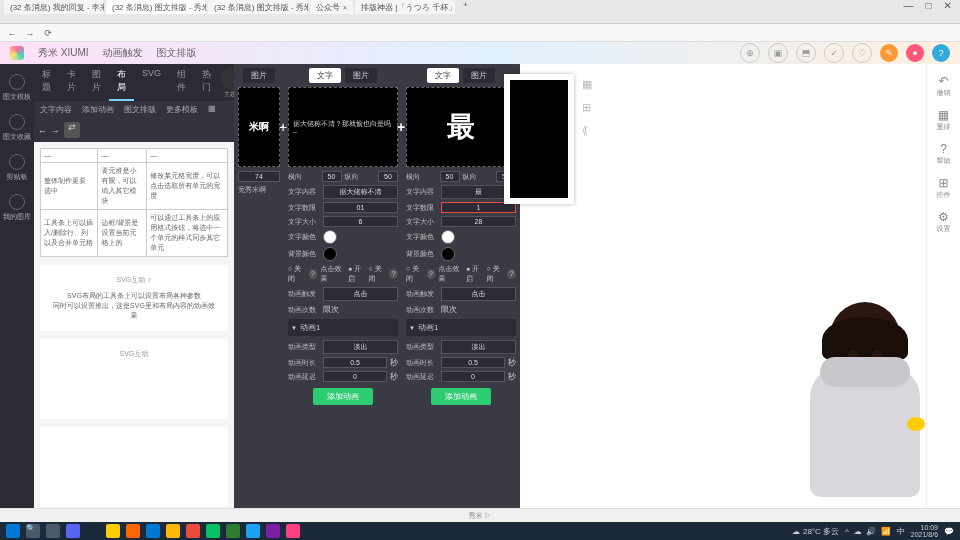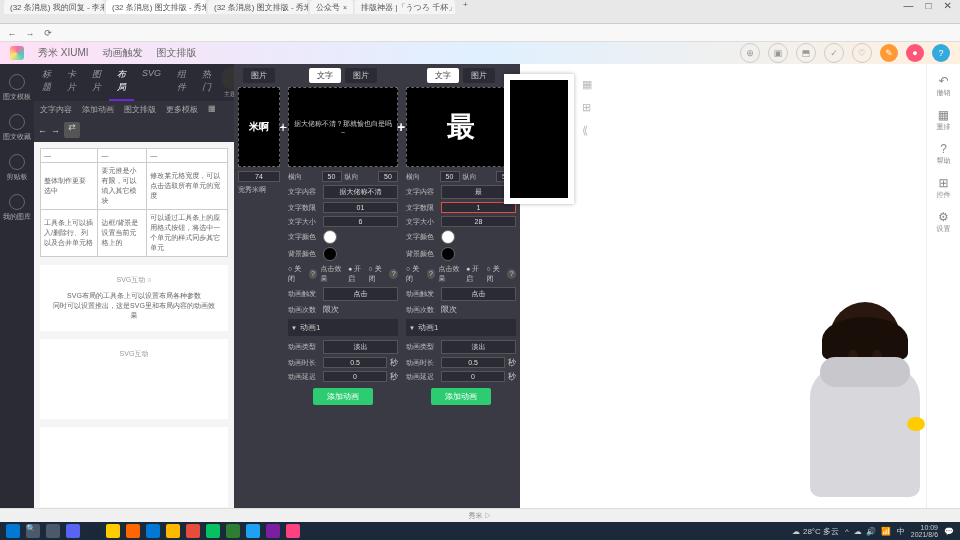--- a/index.html
+++ b/index.html
@@ -26,22 +26,22 @@
 .hdr-icons .badge { width:18px; height:18px; border-radius:50%; display:flex; align-items:center; justify-content:center; font-size:9px; color:#fff; }
 
 
 .main { display:flex; height:calc(540px - 24px - 18px - 22px - 18px); }
 .leftbar { width:34px; background:#2b2b35; color:#aaa; font-size:7px; display:flex; flex-direction:column; align-items:center; padding-top:4px; }
 .leftbar .li { padding:6px 2px; text-align:center; cursor:pointer; }
 .leftbar .li .ico { width:16px; height:16px; border:1px solid #666; border-radius:50%; margin:0 auto 2px; }
 
 .panel { width:200px; background:#3a3a44; color:#ccc; font-size:9px; display:flex; flex-direction:column; }
 .panel-tabs { display:flex; background:#2b2b35; font-size:9px; }
-.panel-tabs .pt { padding:4px 8px; color:#999; cursor:pointer;font-style:italic; }
-.panel-tabs .pt.active { color:#fff; border-bottom:2px solid #6d28d9; }
+.panel-tabs .pt { padding:4px 8px; color:#999; cursor:pointer; }
+.panel-tabs .pt.active { color:#fff; border-bottom:2px solid #7dd3fc; }
 .panel-tabs .color-swatch { margin-left:auto; width:24px; height:24px; background:#333; border-radius:50%; }
 .panel-sub { display:flex; background:#33333d; font-size:8px; padding:3px 6px; gap:10px; color:#aaa; }
 .panel-search { display:flex; padding:4px; gap:4px; background:#33333d; align-items:center; }
 .panel-search .sbox { flex:1; background:#2b2b35; color:#999; font-size:8px; padding:2px 4px; border-radius:2px; }
 .panel-search .sbtn { width:16px; height:16px; background:#555; border-radius:2px; text-align:center; font-size:9px; }
 .panel-body { flex:1; background:#f5f5f5; overflow-y:auto; padding:6px; }
 .tbl { width:100%; border-collapse:collapse; background:#fff; font-size:7px; color:#666; }
 .tbl td { border:1px solid #ccc; padding:3px; }
 .svg-card { background:#fff; margin-top:8px; padding:10px; font-size:7px; color:#666; text-align:center; }
 .svg-card .title { color:#999; margin-bottom:6px; }
@@ -53,21 +53,21 @@
 .preview-box { position:absolute; left:270px; top:10px; width:70px; height:130px; background:#000; border:6px solid #fff; box-shadow:0 0 4px rgba(0,0,0,.3); }
 
 
 .props { position:absolute; top:0; background:#3a3a44; color:#ccc; font-size:8px; width:118px; padding:4px; }
 .props.p1 { left:0; width:50px; height:460px; }
 .props.p2 { left:50px; height:460px; }
 .props.p3 { left:168px; height:460px; }
 .props .tabhdr { display:flex; gap:4px; justify-content:center; margin-bottom:4px; }
 .props .tabhdr .th { padding:2px 8px; background:#2b2b35; font-size:8px; border-radius:2px; }
 .props .tabhdr .th.active { background:#fff; color:#333; }
-.props .imgbox { width:100%; height:80px; background:#000; border:1px dashed #666; margin-bottom:4px; display:flex; align-items:center; justify-content:center; font-size:7px; color:#ccc; text-align:center; padding:4px; position:relative; }
+.props .imgbox { width:100%; height:80px; background:#000; border:1px dashed #666; margin-bottom:4px; display:flex; align-items:center; justify-content:center; font-size:7px; color:#ccc; padding:4px; position:relative; }
 .props .imgbox.big { font-size:28px; font-weight:bold; color:#fff; }
 .props .plus { position:absolute; left:-10px; top:50%; transform:translateY(-50%); color:#fff; font-size:14px; }
 .props .row { display:flex; align-items:center; gap:3px; margin-bottom:3px; }
 .props .row .lbl { width:32px; font-size:7px; color:#bbb; }
 .props .row .inp { flex:1; background:#2b2b35; border:1px solid #555; padding:1px 3px; font-size:7px; color:#ddd; text-align:center; min-width:20px; }
 .props .row .inp.hl { border-color:#e74c3c; }
 .props .row .swatch { width:14px; height:14px; border-radius:50%; border:1px solid #666; }
 .props .row .toggle { font-size:7px; }
 .props .row .help { width:10px; height:10px; border-radius:50%; background:#555; text-align:center; font-size:7px; line-height:10px; }
 .props .section-hdr { background:#2b2b35; padding:3px; margin:4px 0; font-size:8px; display:flex; align-items:center; }

